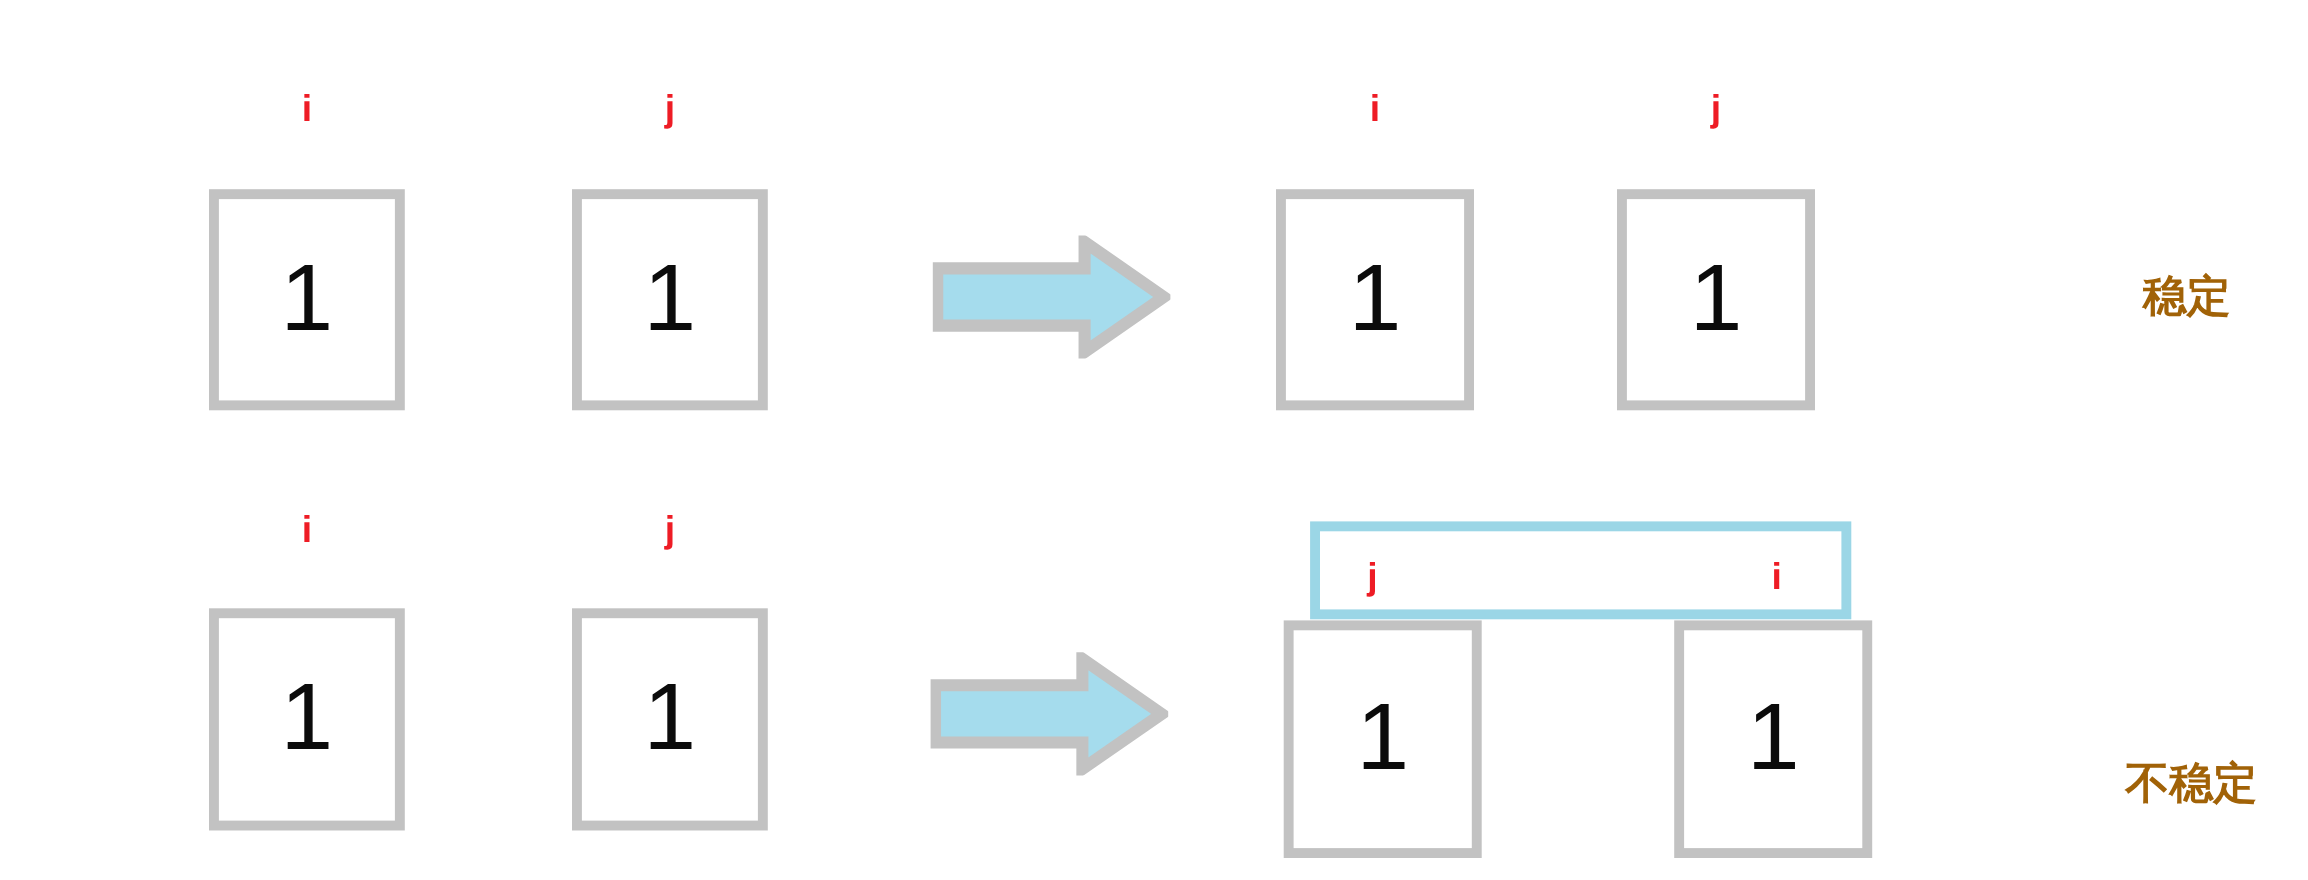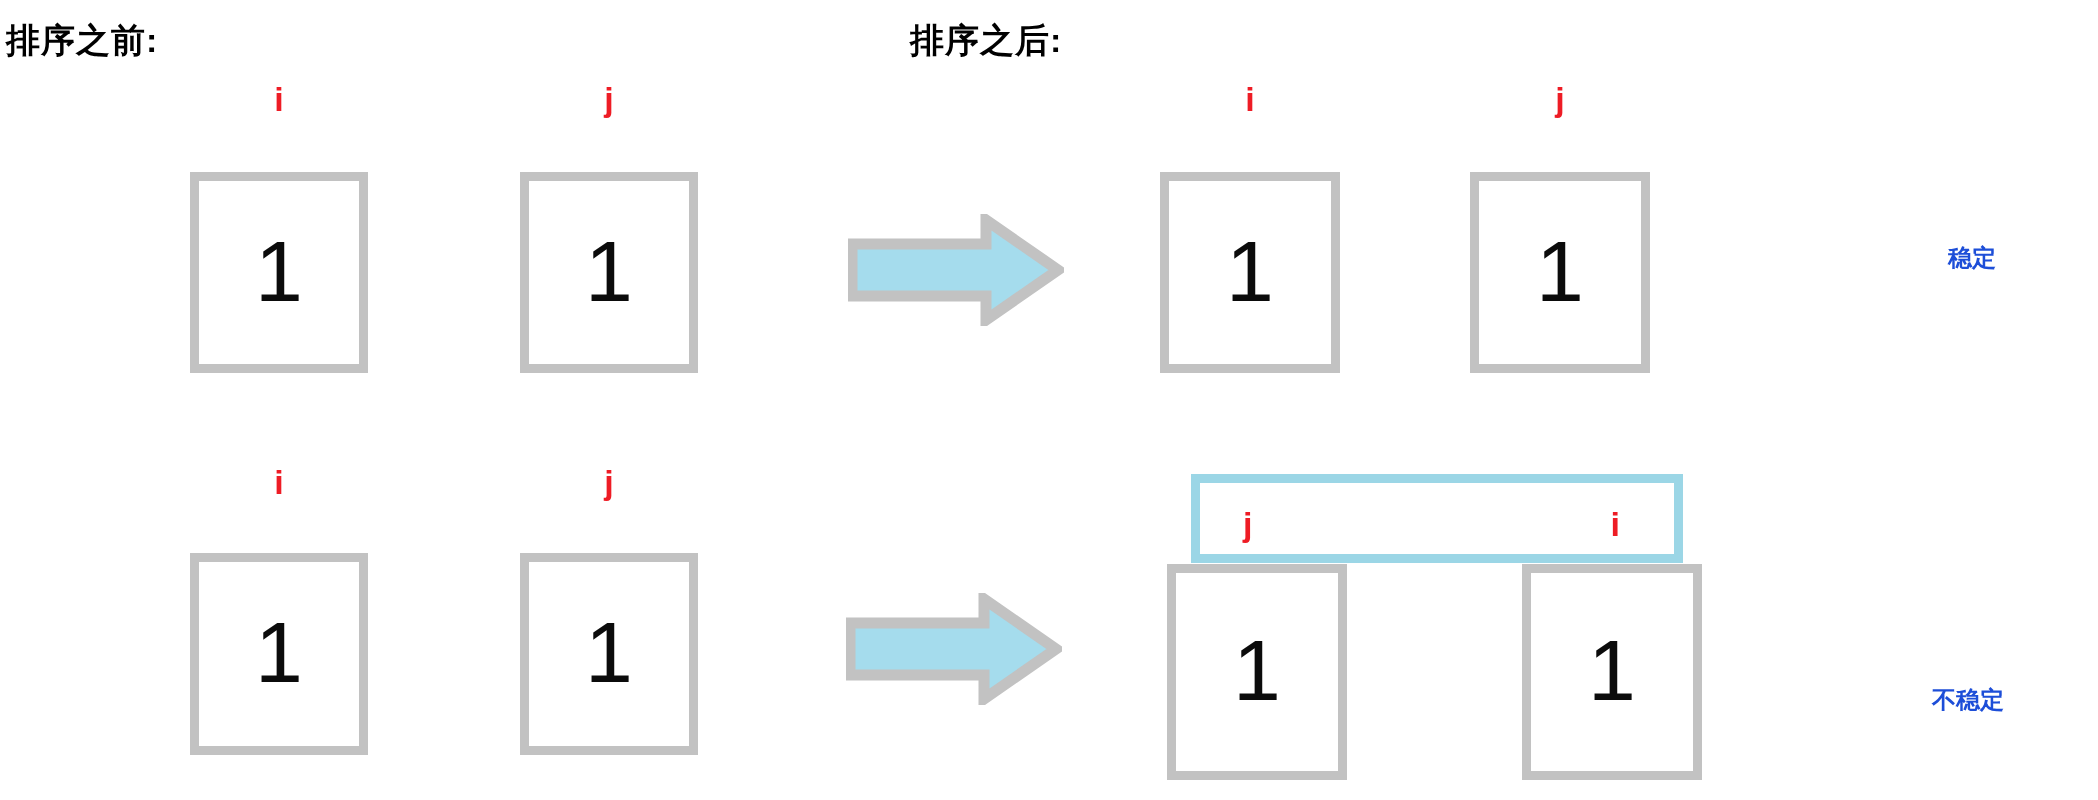--- a/index.html
+++ b/index.html
@@ -18,23 +18,23 @@
   .section-title {
     position: absolute;
     font-size: 34px;
     font-weight: bold;
     color: #000000;
     letter-spacing: 1px;
     white-space: nowrap;
   }
   .verdict {
     position: absolute;
-    font-size: 24px;
+    font-size: 40px;
     font-weight: bold;
-    color: #1d4ed8;
+    color: #a16207;
     white-space: nowrap;
   }
   .idx-label {
     position: absolute;
     font-size: 34px;
     font-weight: bold;
     color: #ee1c25;
     text-align: center;
     white-space: nowrap;
     line-height: 1;
@@ -75,23 +75,21 @@
     color: #ee1c25;
     line-height: 1;
     white-space: nowrap;
   }
 </style>
 </head>
 <body>
 
 <div id="canvas">
 
-  <div class="section-title" style="left:6px; top:18px;">排序之前:</div>
 
-  <div class="section-title" style="left:910px; top:18px;">排序之后:</div>
 
   <div class="idx-label" style="left:190px; top:82px; width:178px;">i</div>
   <div class="cell" style="left:190px; top:172px; width:178px; height:201px;">
     <div class="cell-value">1</div>
   </div>
 
   <div class="idx-label" style="left:520px; top:82px; width:178px;">j</div>
   <div class="cell" style="left:520px; top:172px; width:178px; height:201px;">
     <div class="cell-value">1</div>
   </div>

